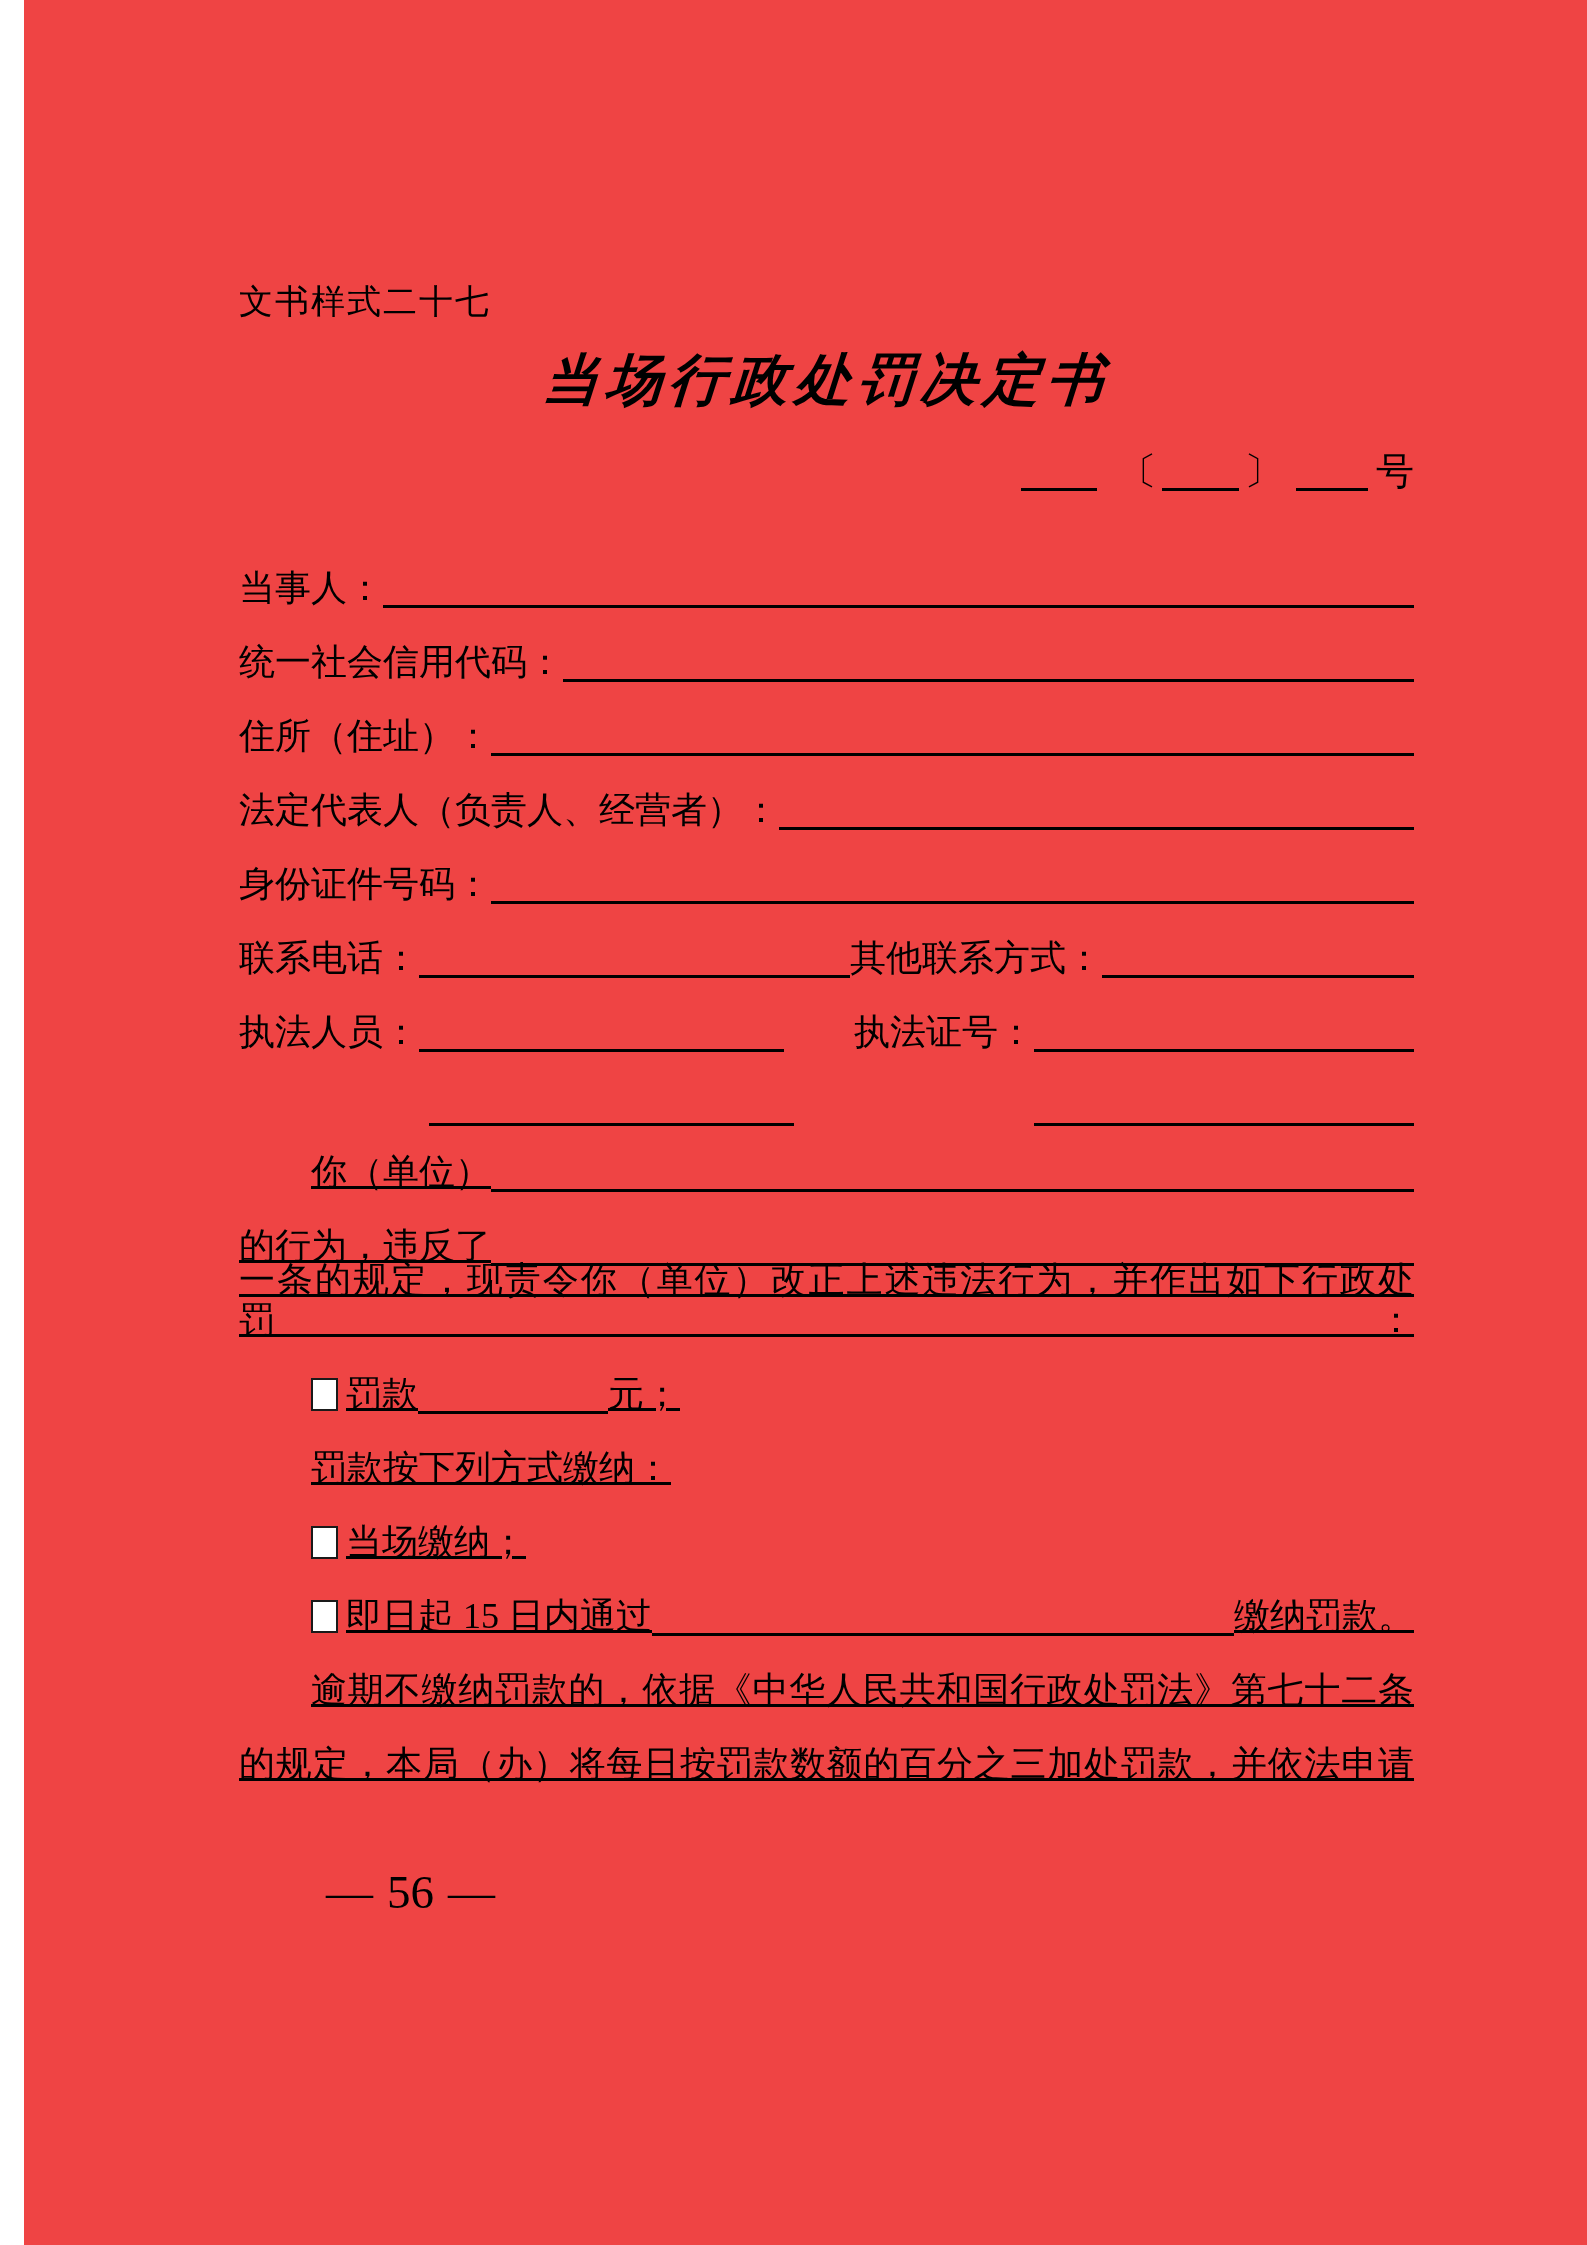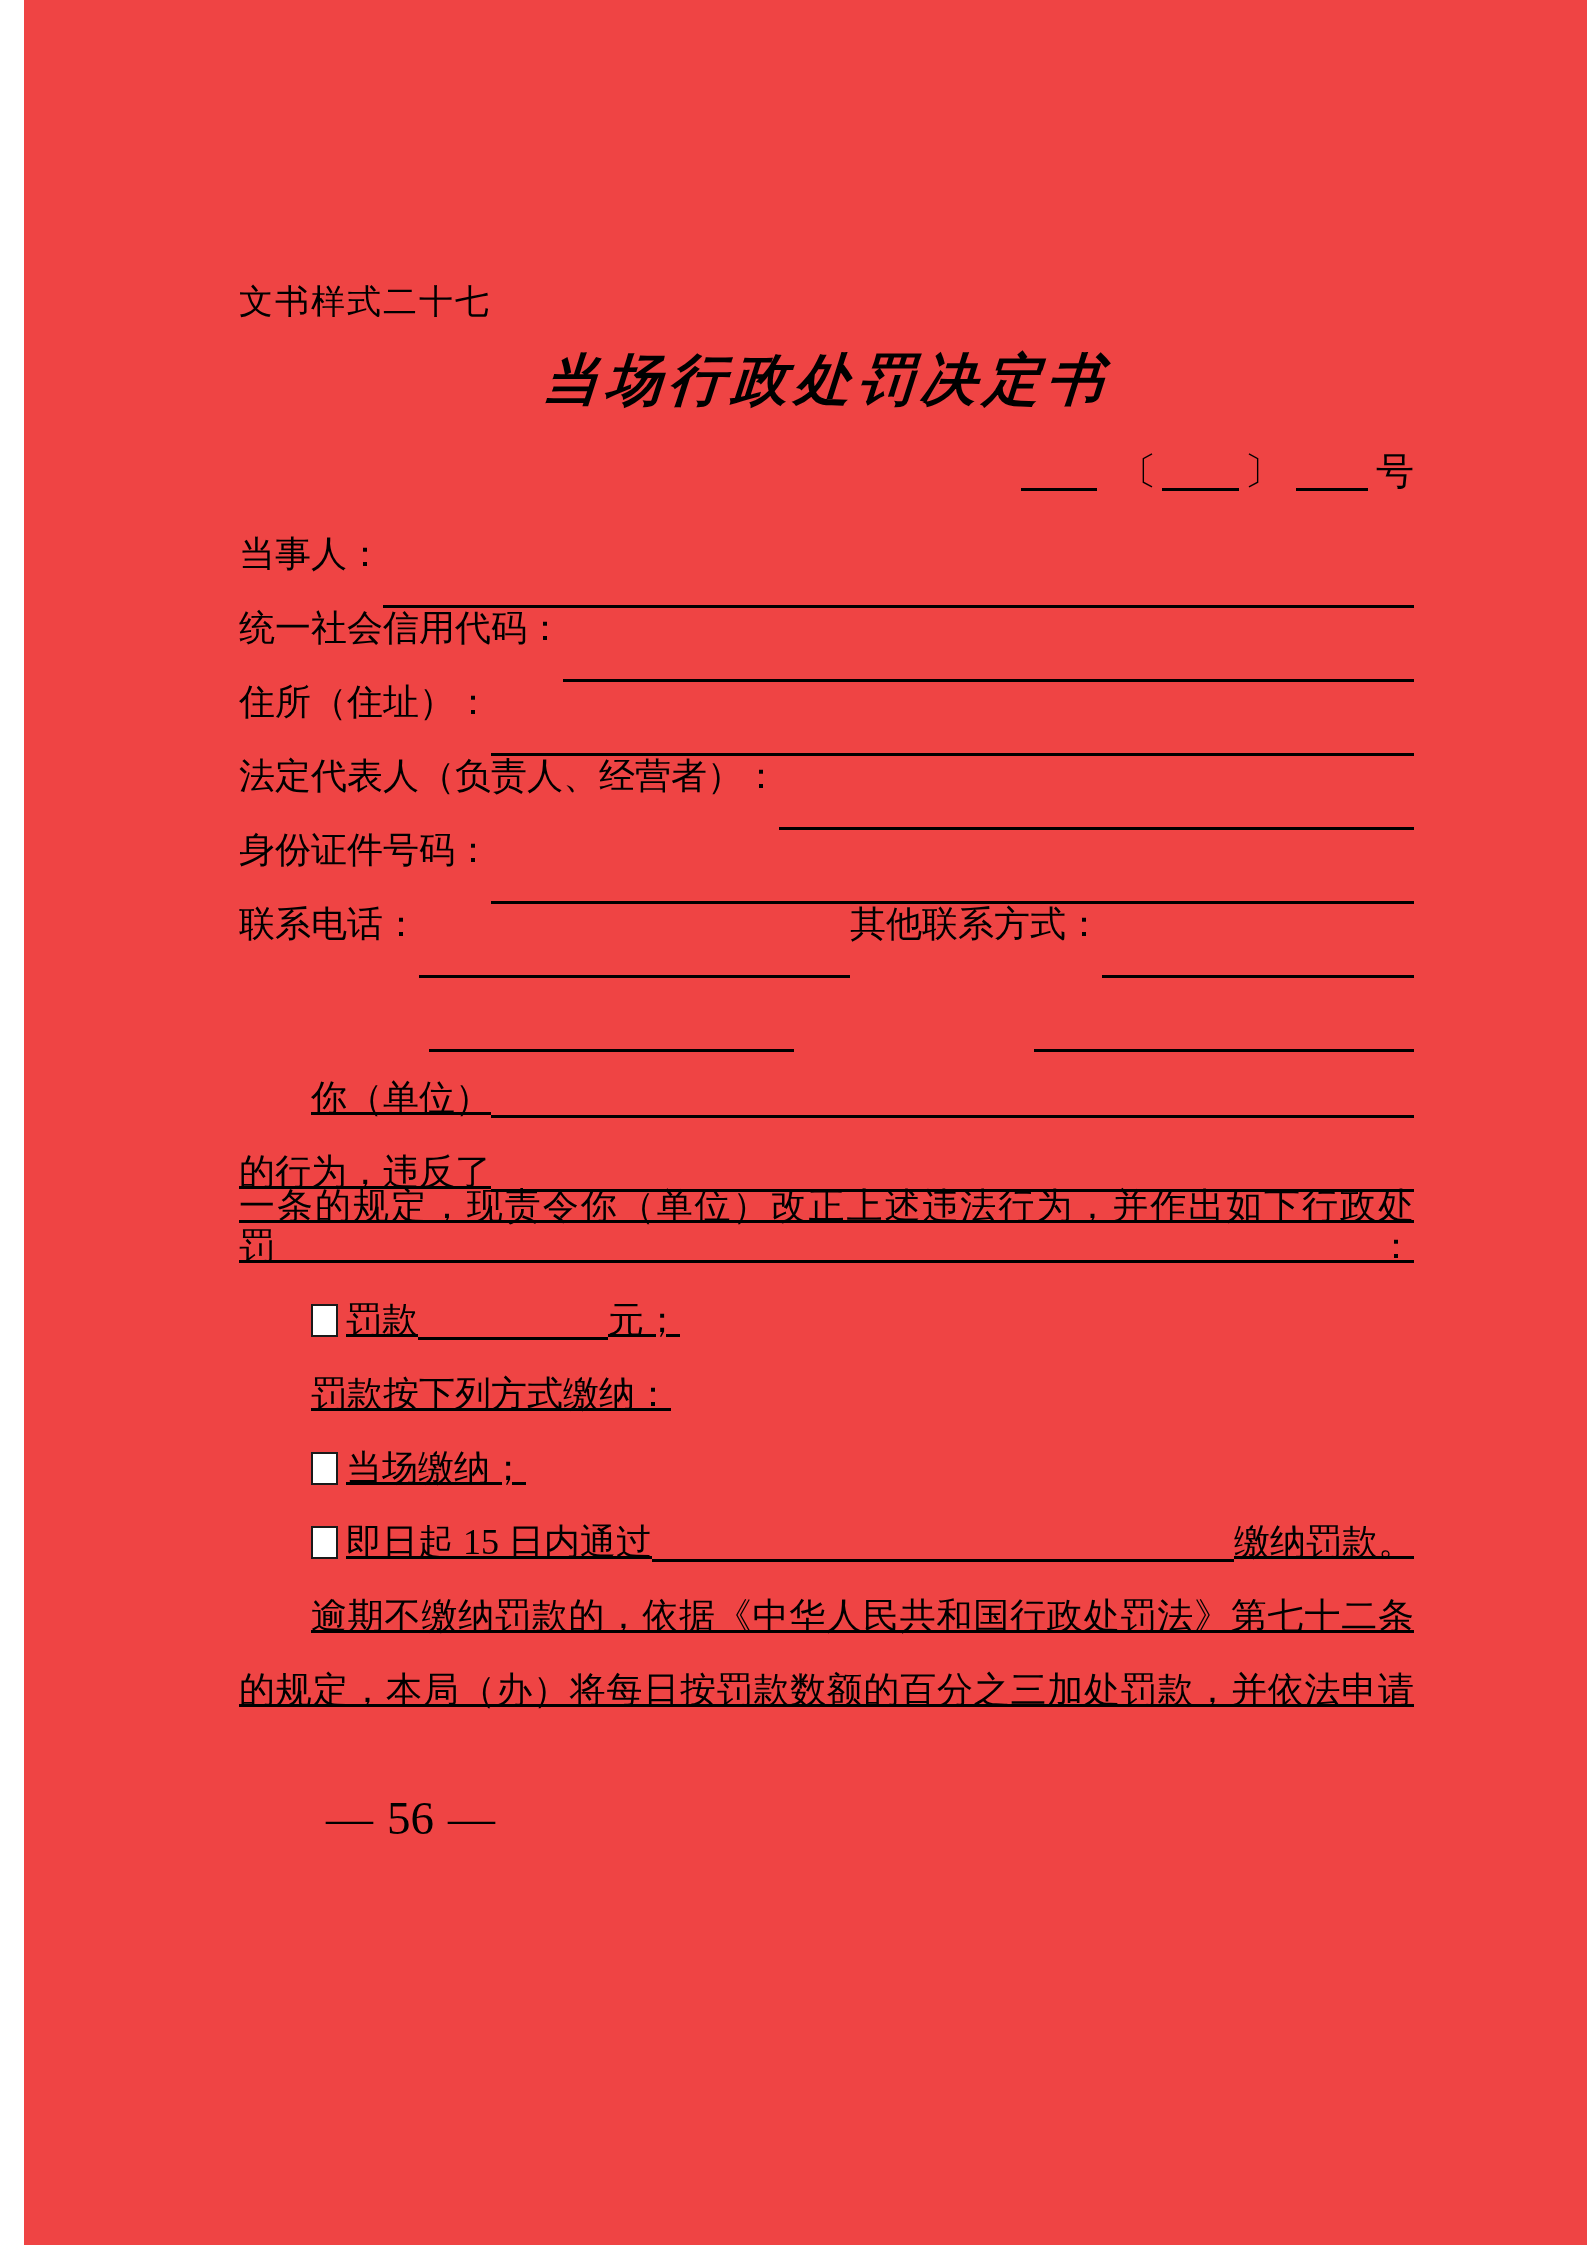--- a/index.html
+++ b/index.html
@@ -36,21 +36,21 @@
   .blank-a { width:76px; }
   .blank-b { width:77px; margin-left:5px; }
   .blank-c { width:72px; margin-left:14px; }
   .bracket { line-height:40px; }
   .bracket-open { margin-left:22px; }
   .bracket-close { margin-left:5px; }
   .no-suffix { line-height:40px; margin-left:8px; }
 
   
   .fields { margin-top:43px; }
-  .frow { height:74px; display:flex; align-items:flex-start; }
+  .frow { height:74px; display:flex; align-items:flex-end; }
   .frow .lbl { line-height:40px; white-space:nowrap; }
   .line { border-bottom:3px solid #000; height:3px; align-self:flex-end; }
   .line.fill { flex:1 1 auto; }
   .spacer { flex:1 1 auto; }
   .w312 { width:312px; }
   .w365 { width:365px; }
   .w380 { width:380px; }
   .w190 { width:190px; }
   .ml190 { margin-left:190px; }
 
@@ -123,20 +123,27 @@
       <span class="line fill"></span>
     </div>
 
     <div class="frow">
       <span class="lbl">联系电话：</span>
       <span class="line fill"></span>
       <span class="lbl">其他联系方式：</span>
       <span class="line w312"></span>
     </div>
 
+    <div class="frow">
+      <span class="lbl">执法人员：</span>
+      <span class="line w365"></span>
+      <span class="spacer"></span>
+      <span class="lbl">执法证号：</span>
+      <span class="line w380"></span>
+    </div>
 
     <div class="frow">
       <span class="line w365 ml190"></span>
       <span class="spacer"></span>
       <span class="line w380"></span>
     </div>
 
   </div>
 
   <div class="paragraph">

